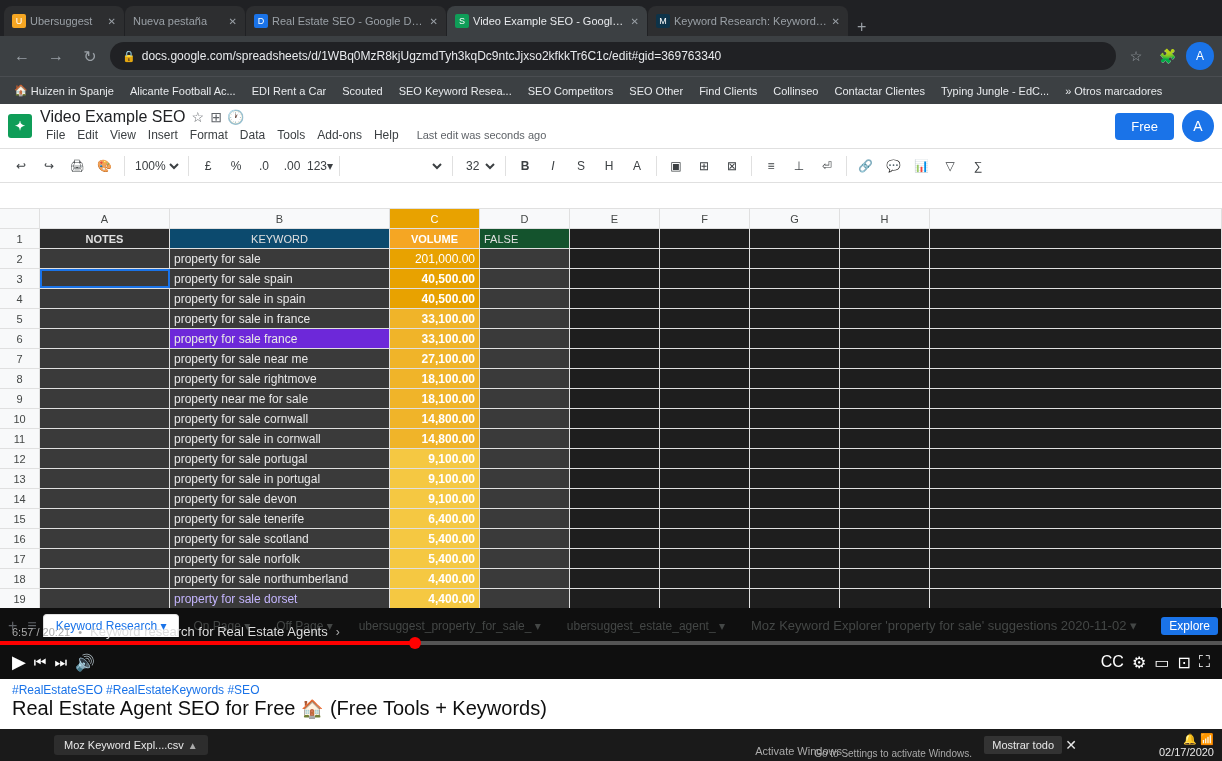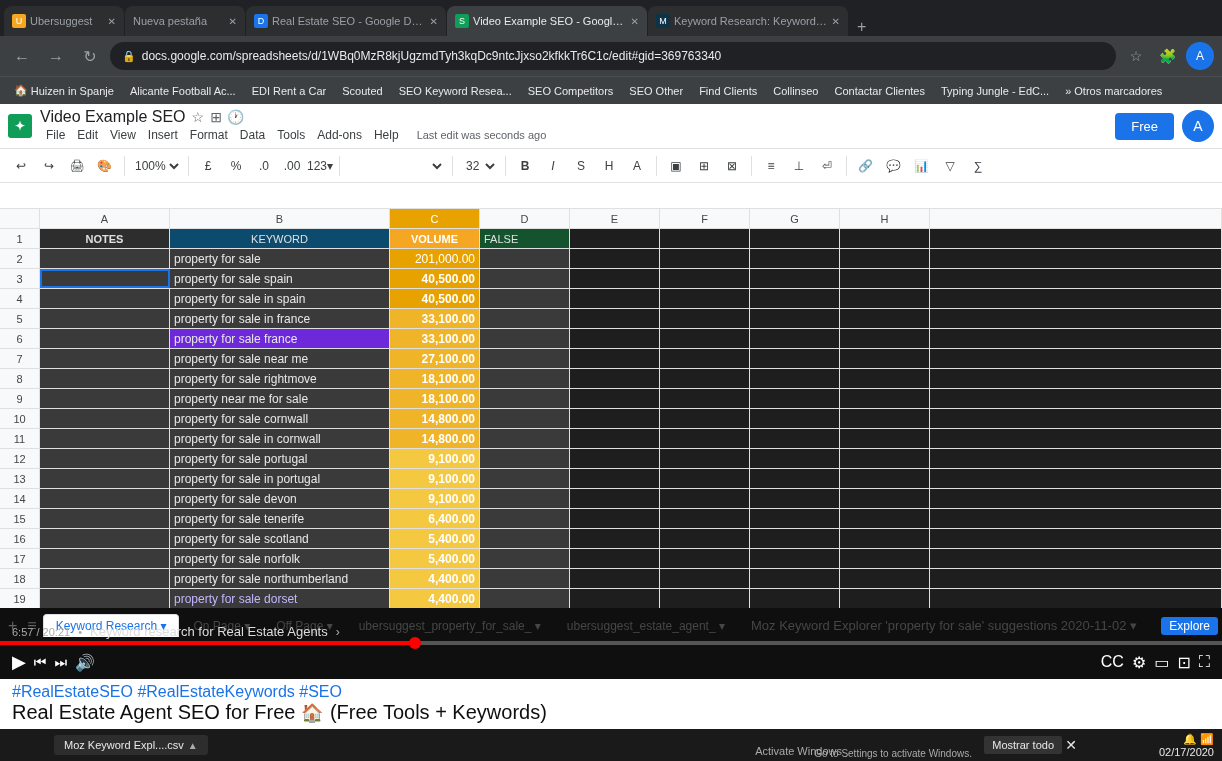--- a/index.html
+++ b/index.html
@@ -85,21 +85,21 @@
     .progress-bar-container { width: 100%; height: 4px; background: #555; position: relative; cursor: pointer; }
     .progress-bar-fill { height: 100%; background: #ff0000; width: 34%; }
     .progress-thumb { width: 12px; height: 12px; background: #ff0000; border-radius: 50%; position: absolute; top: -4px; left: 34%; transform: translateX(-50%); }
     .video-controls { display: flex; align-items: center; padding: 6px 12px; gap: 8px; }
     .ctrl-btn { background: none; border: none; color: #fff; font-size: 18px; cursor: pointer; }
     .ctrl-right { margin-left: auto; display: flex; gap: 8px; align-items: center; }
     .ctrl-icon { color: #fff; font-size: 16px; cursor: pointer; }
 
     
     .bottom-bar { background: #fff; padding: 4px 12px; height: 50px; }
-    .hashtags { color: #1a73e8; font-size: 16px; cursor: pointer; }
+    .hashtags { color: #1a73e8; font-size: 12px; cursor: pointer; }
     .page-title-text { font-size: 20px; color: #0f0f0f; font-weight: 400; }
     .house-icon { font-size: 18px; }
 
     
     .taskbar-area { background: #1a1a1a; height: 32px; display: flex; align-items: center; padding: 0 8px; gap: 8px; }
     .taskbar-item { background: #2d2d2d; color: #e8e8e8; font-size: 11px; padding: 4px 10px; border-radius: 3px; cursor: pointer; display: flex; align-items: center; gap: 4px; margin-left: 46px; }
 
     .col-a-width { width: 130px; }
     .col-b-width { width: 220px; }
     .col-c-width { width: 90px; }

